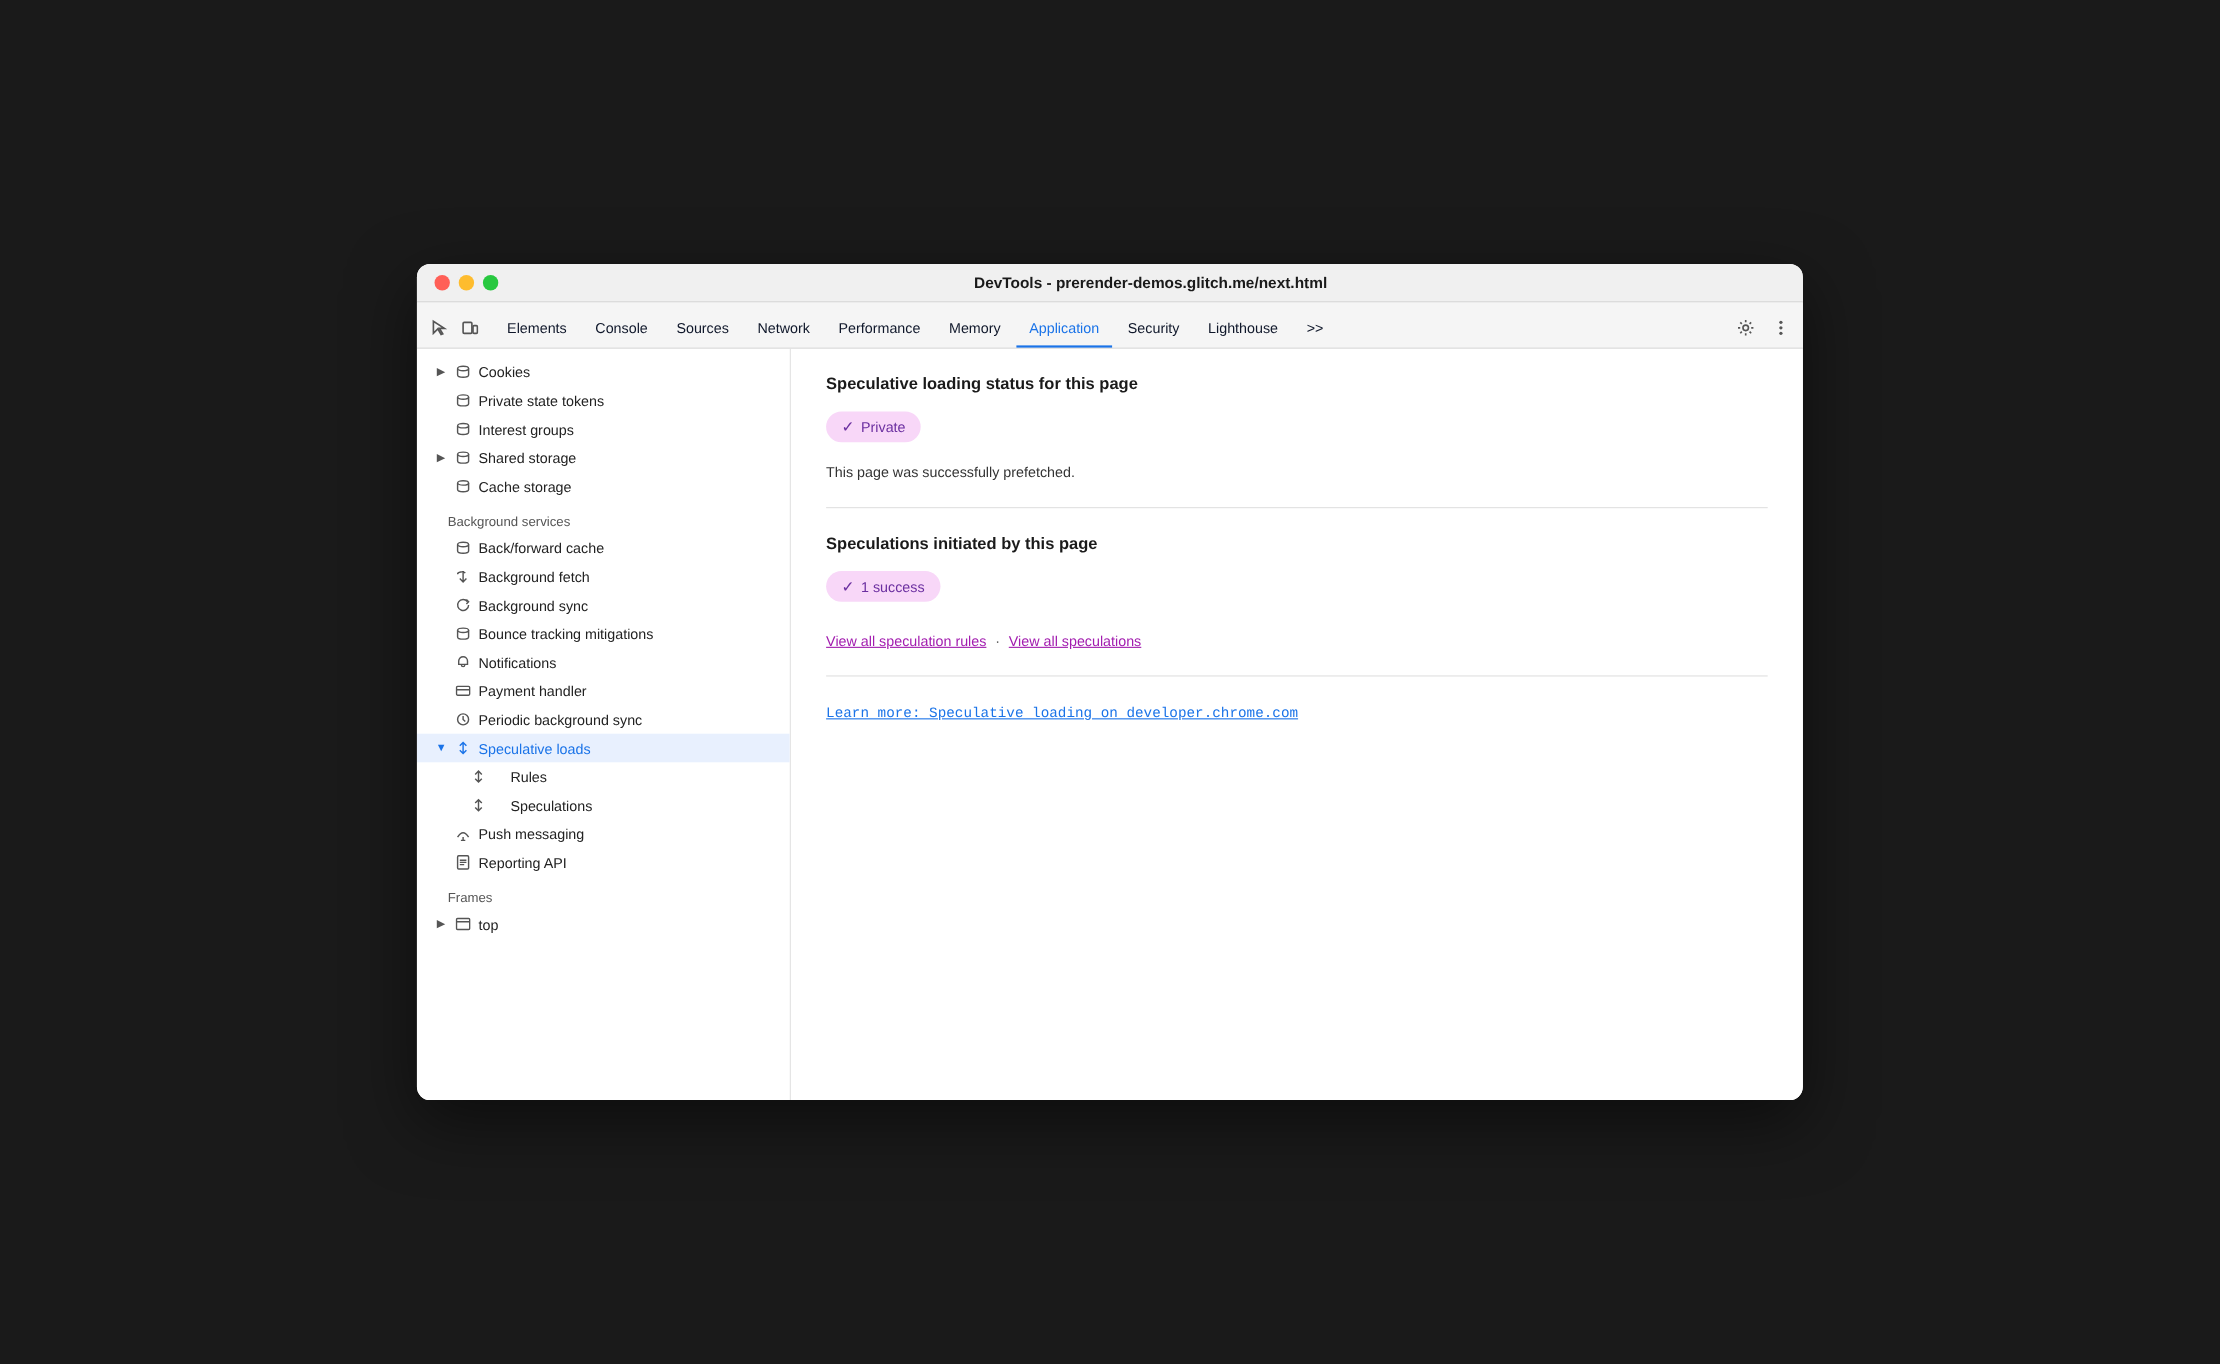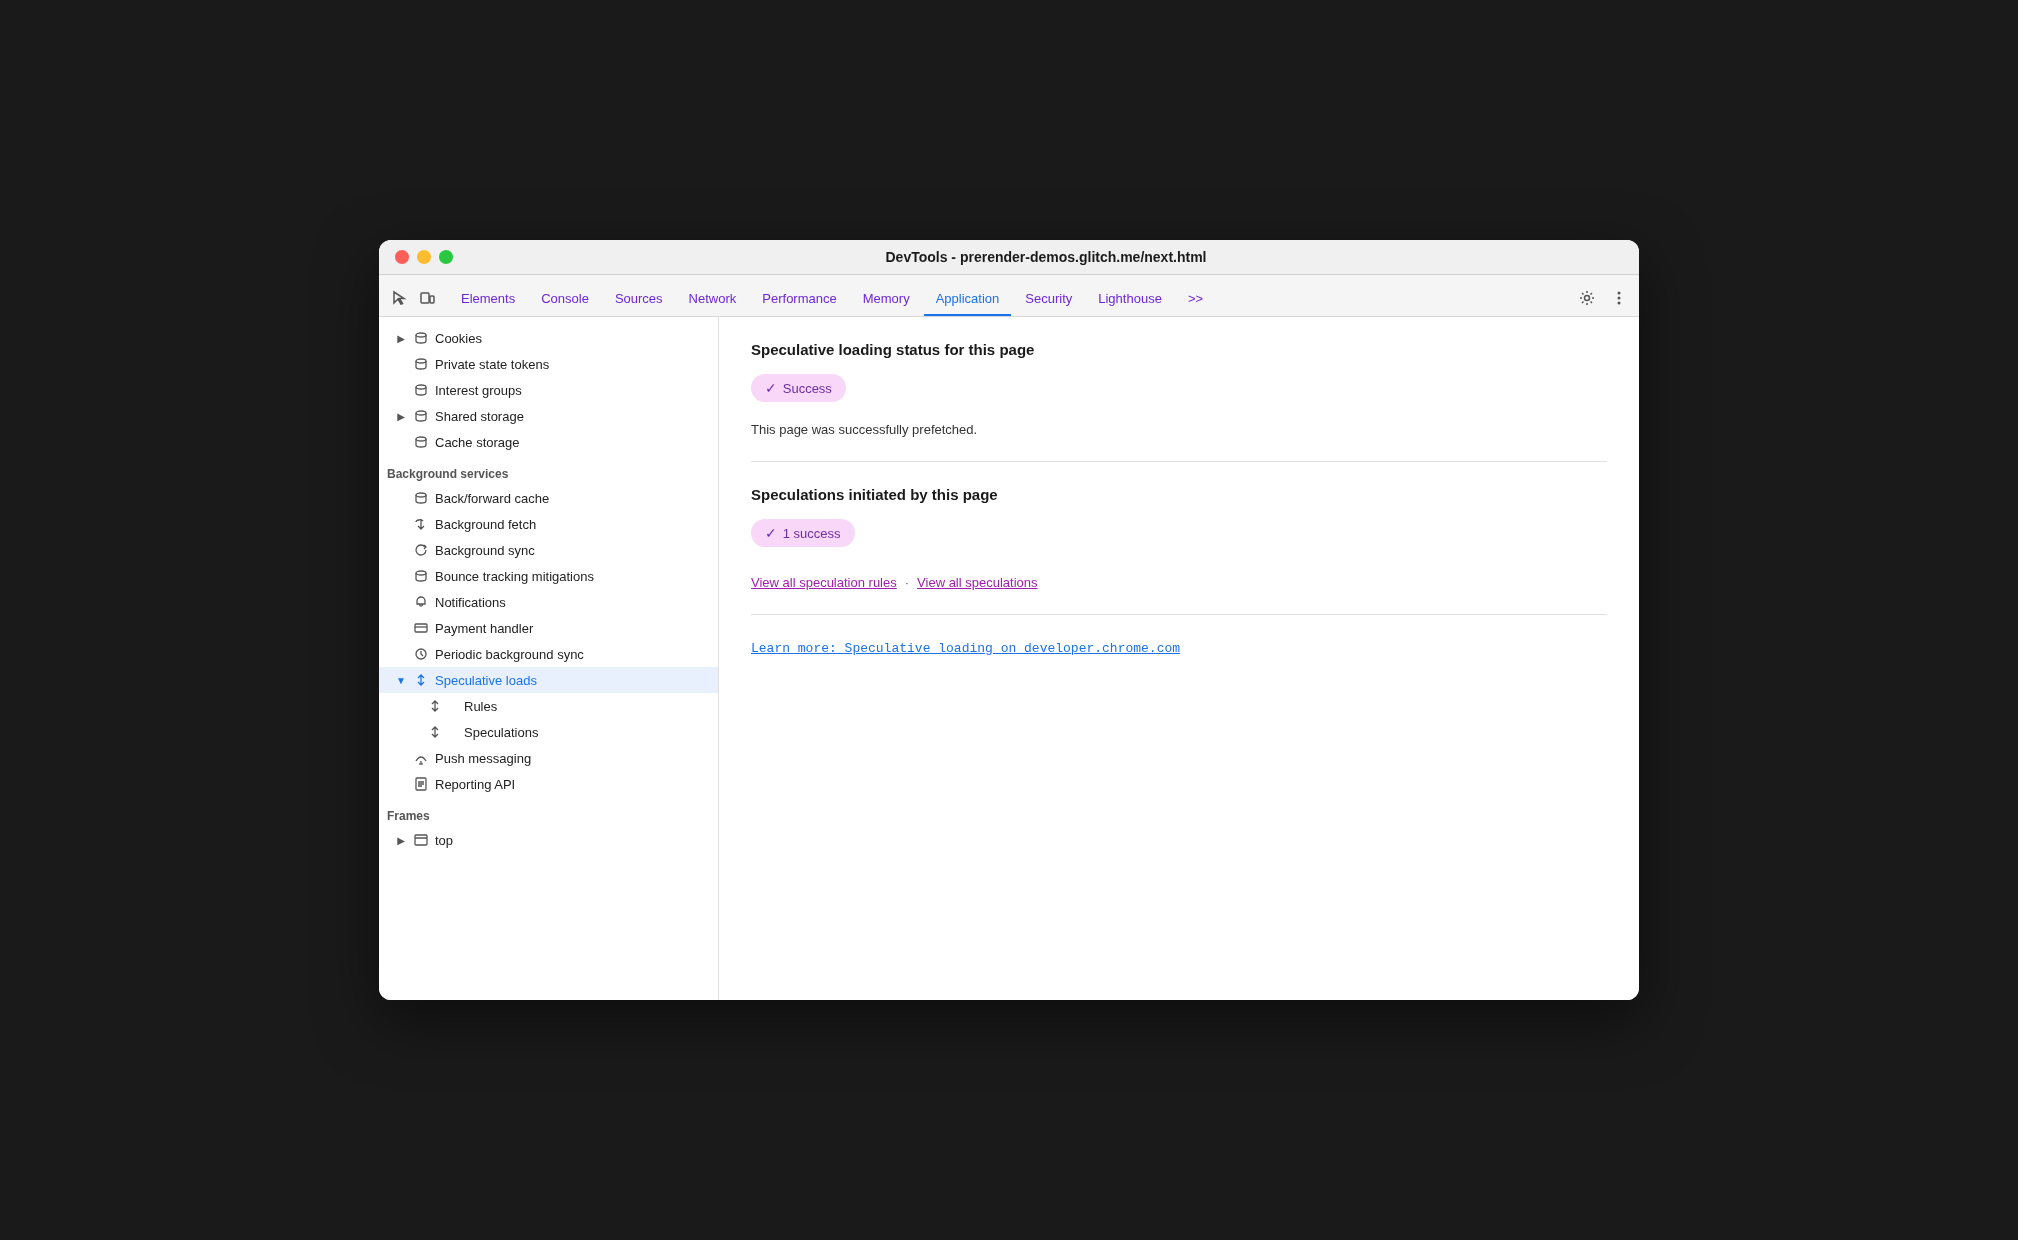--- a/index.html
+++ b/index.html
@@ -58,21 +58,21 @@
       display: flex;
       align-items: flex-end;
       padding: 0 8px;
       border-bottom: 1px solid #d8d8d8;
       flex-shrink: 0;
       gap: 2px;
     }
     .tab-item {
       padding: 8px 12px;
       font-size: 13px;
-      color: #6d28d9;
+      color: #0f172a;
       cursor: pointer;
       border-bottom: 2px solid transparent;
       white-space: nowrap;
     }
     .tab-item.active {
       color: #1a73e8;
       border-bottom: 2px solid #1a73e8;
     }
     .tab-icons {
       display: flex;
@@ -108,23 +108,23 @@
     .sidebar {
       width: 340px;
       background: #fff;
       border-right: 1px solid #e0e0e0;
       overflow-y: auto;
       flex-shrink: 0;
       padding: 8px 0;
       font-size: 13px;
     }
     .sidebar-section-label {
-      padding: 12px 16px 4px 8px;
+      padding: 12px 16px 4px 28px;
       font-size: 12px;
-      font-weight: 700;
+      font-weight: 400;
       color: #555;
     }
     .sidebar-item {
       display: flex;
       align-items: center;
       padding: 5px 8px 5px 16px;
       cursor: pointer;
       color: #222;
       gap: 6px;
       border-radius: 0;
@@ -486,21 +486,21 @@
       </div>
 
     </div>
 
     <div class="panel">
 
       <div class="section">
         <div class="section-title">Speculative loading status for this page</div>
         <div class="badge badge-success">
           <span class="badge-icon">✓</span>
-          <span>Success</span>
+          <span>Private</span>
         </div>
         <div class="section-text">This page was successfully prefetched.</div>
       </div>
 
       <div class="section">
         <div class="section-title">Speculations initiated by this page</div>
         <div class="badge badge-success">
           <span class="badge-icon">✓</span>
           <span>1 success</span>
         </div>

